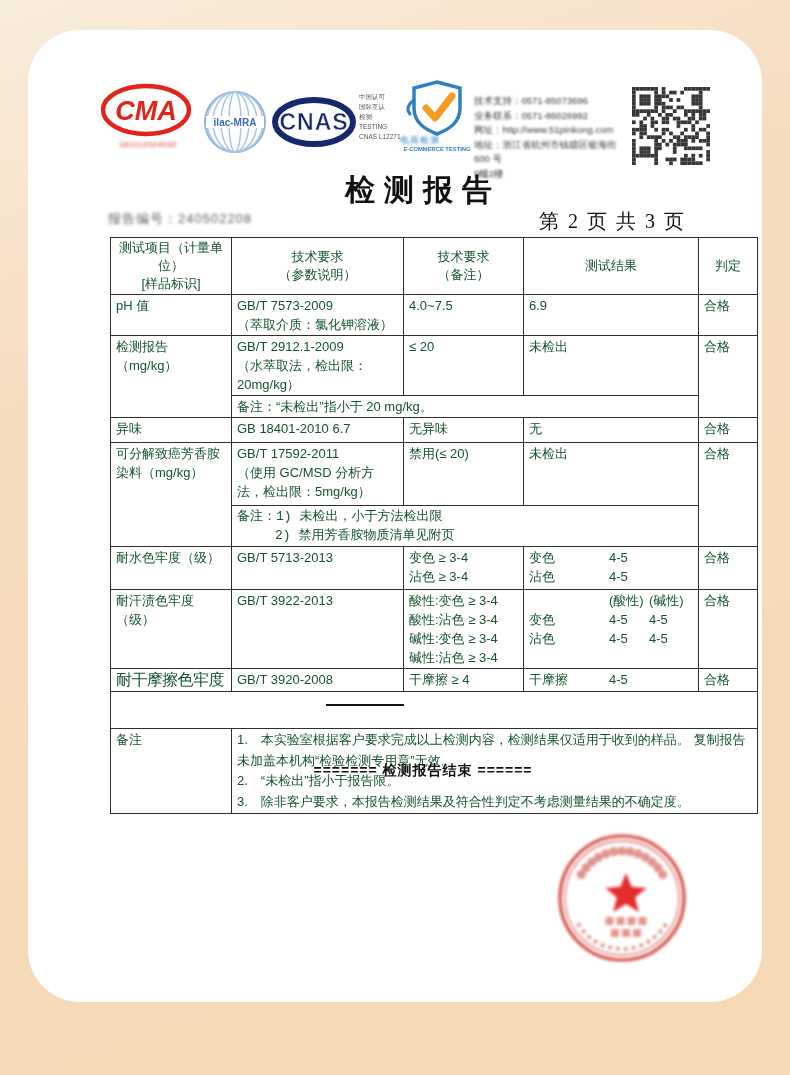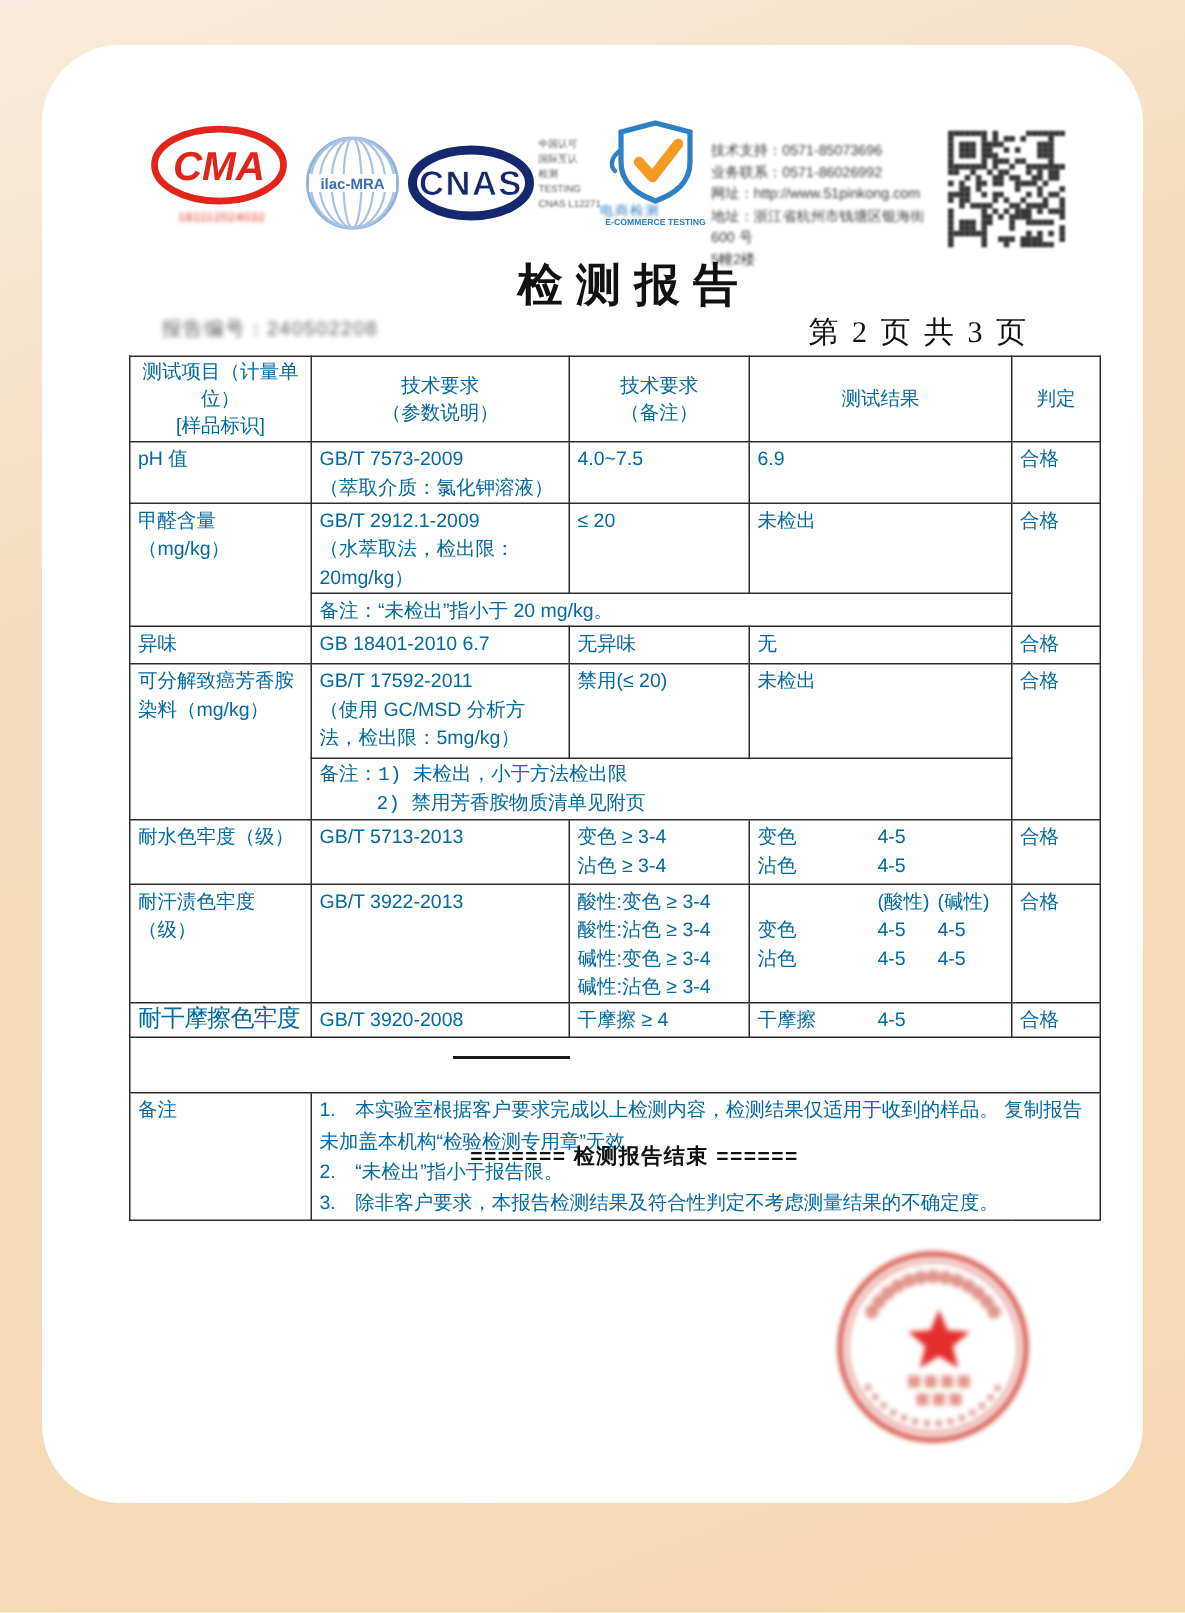--- a/index.html
+++ b/index.html
@@ -35,23 +35,23 @@
     position:absolute;left:0;top:140px;width:790px;text-align:center;
     font-family:"Liberation Serif","DejaVu Serif",serif;
     font-size:30px;font-weight:900;letter-spacing:9px;color:#111;
   }
   .report-no{position:absolute;left:80px;top:180px;font-size:13px;color:#5d5d5d;
     filter:blur(1.6px);letter-spacing:1px;}
   .page-info{position:absolute;right:76px;top:178px;font-size:20px;
     font-family:"Liberation Serif","DejaVu Serif",serif;color:#111;letter-spacing:2px;}
   
   table.report{
-    position:absolute;left:58px;top:207px;width:647px;
+    position:absolute;left:82px;top:207px;width:647px;
     border-collapse:collapse;table-layout:fixed;
-    font-size:13px;color:#0369a1;
+    font-size:13px;color:#14532d;
   }
   table.report th,table.report td{
     border:1px solid #2e2e2e;padding:1px 5px;vertical-align:top;
     line-height:19px;font-weight:normal;text-align:left;overflow:hidden;
   }
   table.report th{text-align:center;vertical-align:middle;line-height:18px;}
   tr.h-head{height:40px;} tr.h-ph{height:41px;} tr.h-form{height:42px;}
   tr.h-fnote{height:22px;padding-left:44px;} tr.h-odor{height:25px;} tr.h-am{height:63px;}
   tr.h-amnote{height:32px;font-family:Liberation Mono, monospace;} tr.h-water{height:43px;} tr.h-sweat{height:73px;}
   tr.h-rub{height:23px;} tr.h-spacer{height:37px;} tr.h-remarks{height:80px;}
@@ -375,21 +375,21 @@
       <td>
             <div>GB/T 7573-2009</div>
             <div>（萃取介质：氯化钾溶液）</div>
           </td>
       <td>4.0~7.5</td>
       <td>6.9</td>
       <td class="v">合格</td>
     </tr>
 
     <tr class="h-form">
-      <td class="item" rowspan="2">甲醛含量（mg/kg）</td>
+      <td class="item" rowspan="2">检测报告（mg/kg）</td>
       <td>
             <div>GB/T 2912.1-2009</div>
             <div>（水萃取法，检出限：20mg/kg）</div>
           </td>
       <td>≤ 20</td>
       <td>未检出</td>
       <td class="v" rowspan="2">合格</td>
     </tr>
     <tr class="h-fnote">
       <td colspan="3">备注：“未检出”指小于 20 mg/kg。</td>

